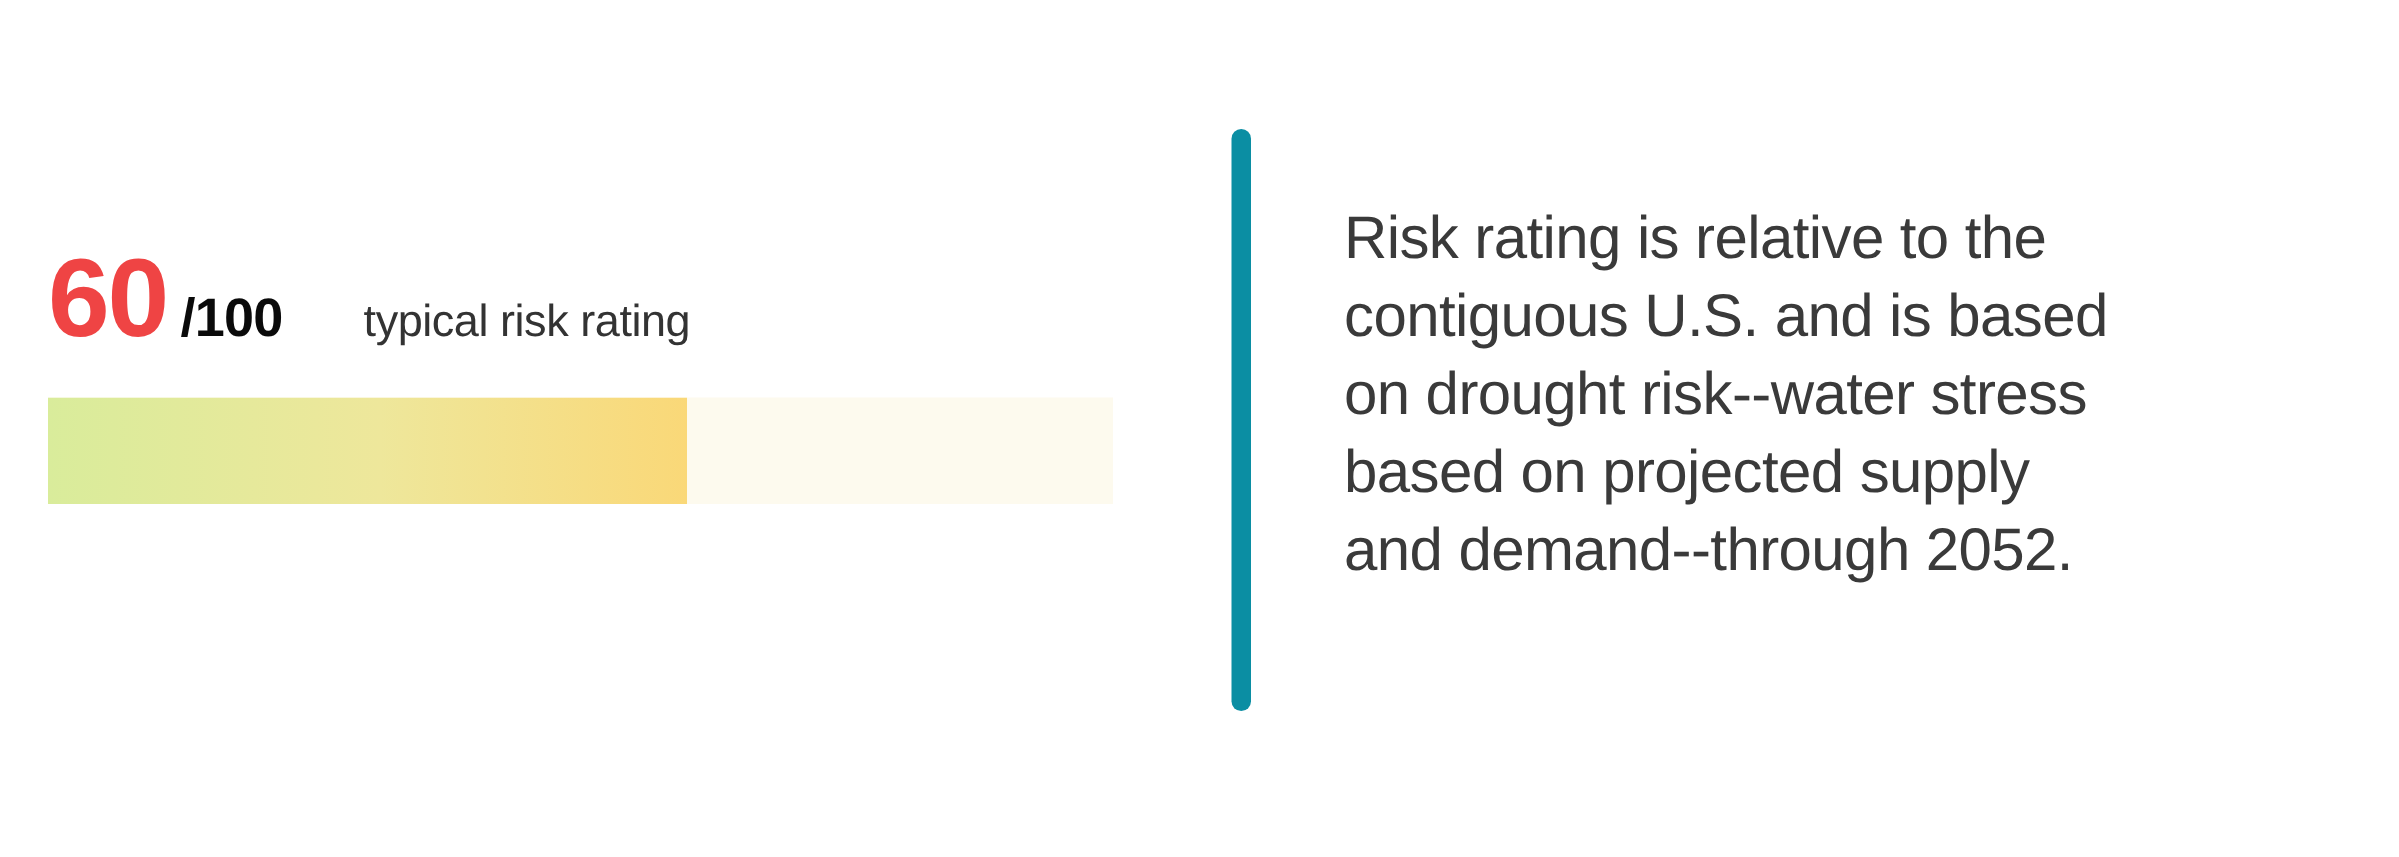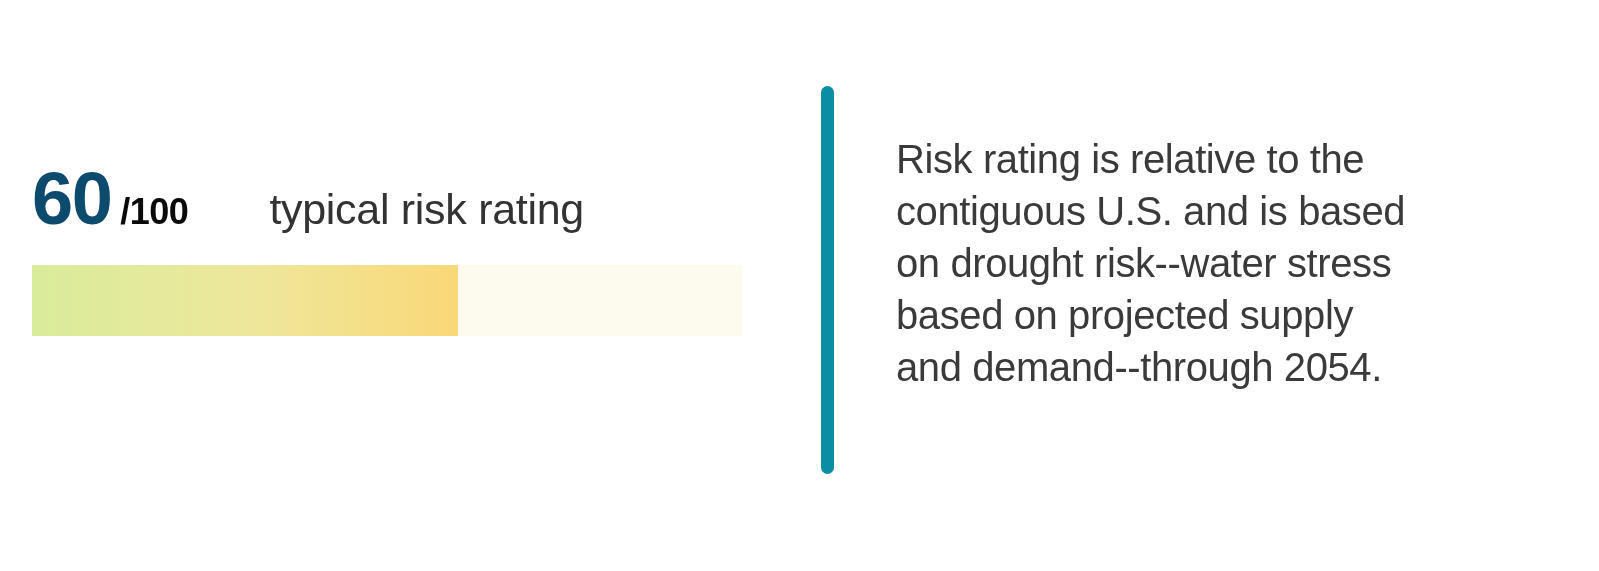--- a/index.html
+++ b/index.html
@@ -32,41 +32,41 @@
   .score-row {
     display: flex;
     align-items: baseline;
     height: 96px;
     white-space: nowrap;
   }
   .score-value {
     font-family: "Liberation Sans", sans-serif;
     font-size: 74px;
     font-weight: bold;
-    color: #0c4a6e;
+    color: #ef4444;
     letter-spacing: -1.5px;
     line-height: 1;
   }
   .score-denominator {
     font-family: "Liberation Sans", sans-serif;
     font-size: 36px;
     font-weight: bold;
     color: #0a0a0a;
     line-height: 1;
     margin-left: 9px;
     letter-spacing: -0.5px;
     text-align: right;
   }
   .score-caption {
     font-family: "Liberation Sans", sans-serif;
-    font-size: 43px;
+    font-size: 30px;
     font-weight: 400;
     color: #333333;
     line-height: 1;
-    margin-left: 81px;
+    margin-left: 54px;
     letter-spacing: -0.3px;
   }
 
   
   .gauge {
     position: absolute;
     left: 32px;
     top: 265px;
     width: 710px;
     height: 71px;
@@ -126,16 +126,16 @@
   <div class="gauge" style="background: rgb(253, 250, 238);">
     <div class="gauge-fill" id="gauge-fill" style="width: 60%; background-image: linear-gradient(to right, rgb(217, 236, 155) 0%, rgb(238, 231, 155) 52%, rgb(250, 216, 120) 100%);"></div>
   </div>
 
   <div class="note-wrap">
     <div class="accent-rule" style="background: rgb(11, 142, 163);"></div>
     <div class="note-text">Risk rating is relative to the
 contiguous U.S. and is based
 on drought risk--water stress
 based on projected supply
-and demand--through 2054.</div>
+and demand--through 2052.</div>
   </div>
 
 </div>
 
 </body></html>

